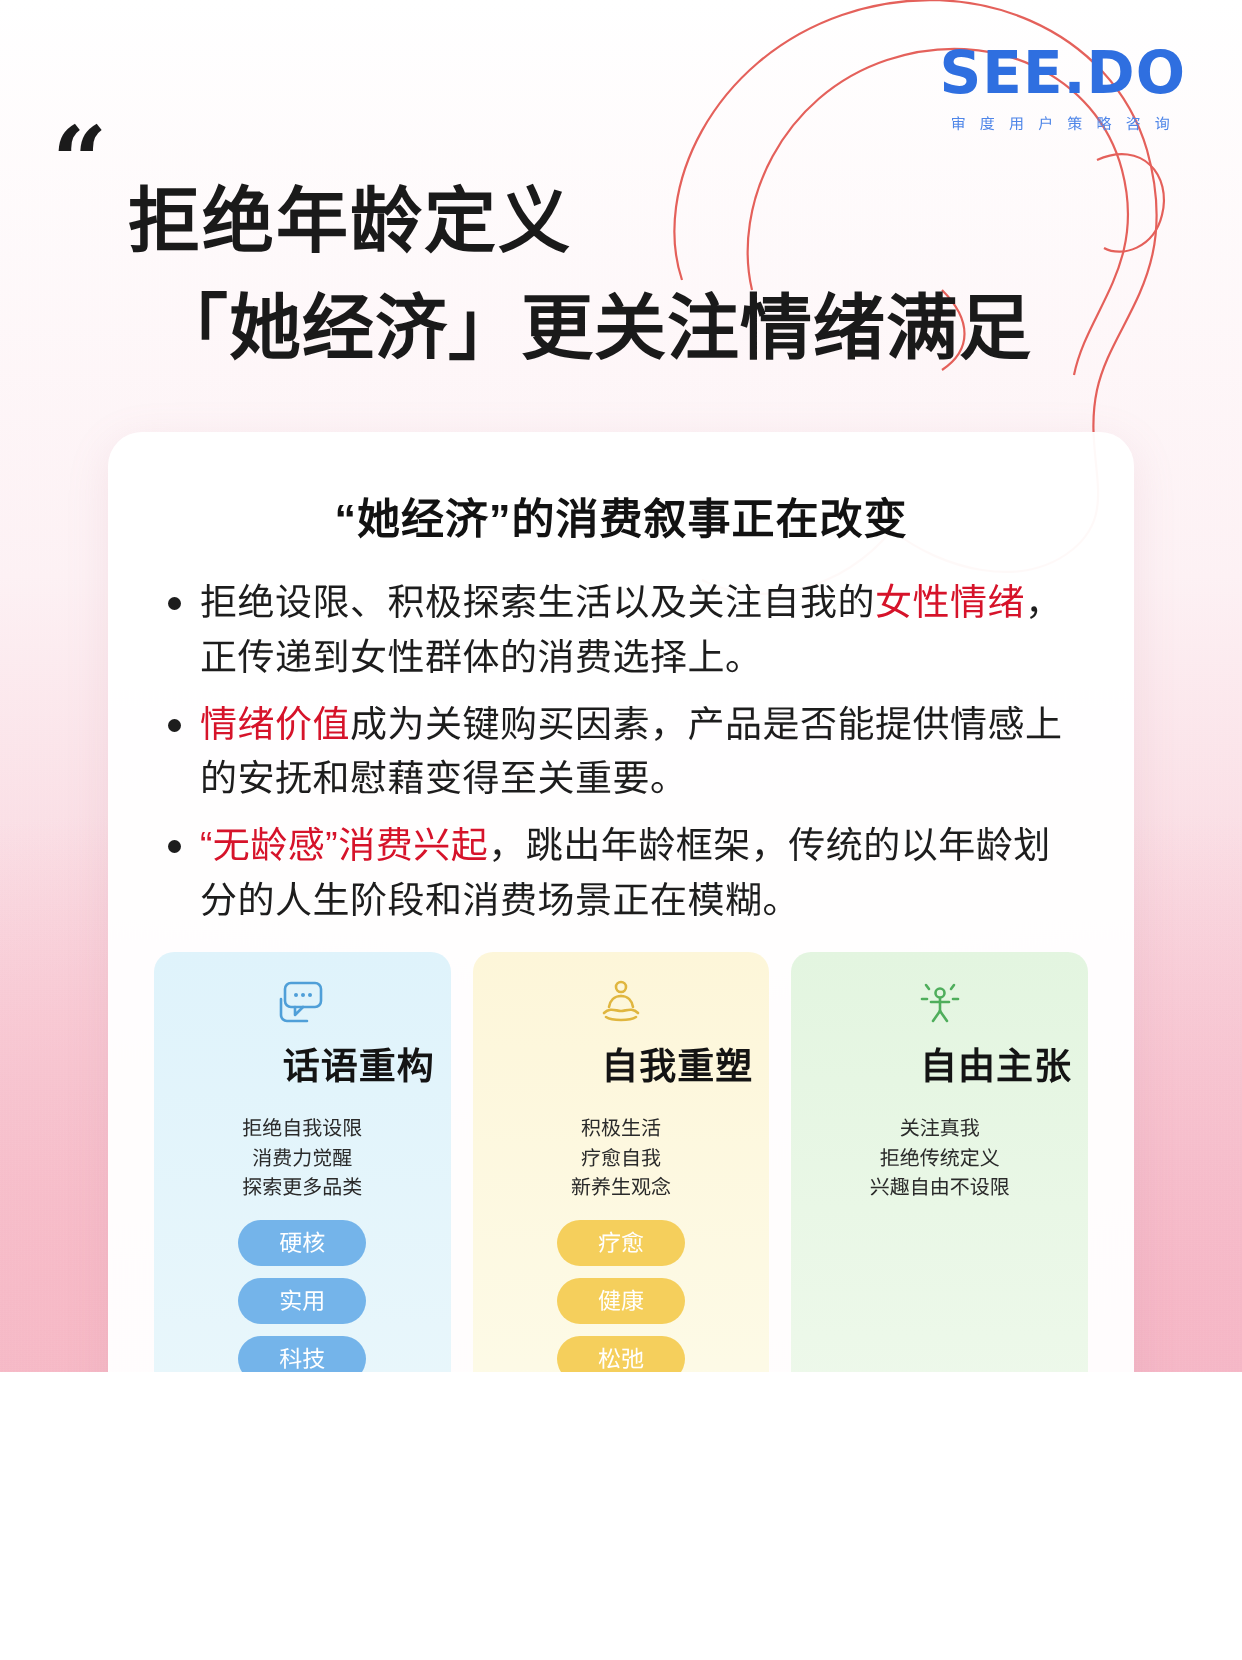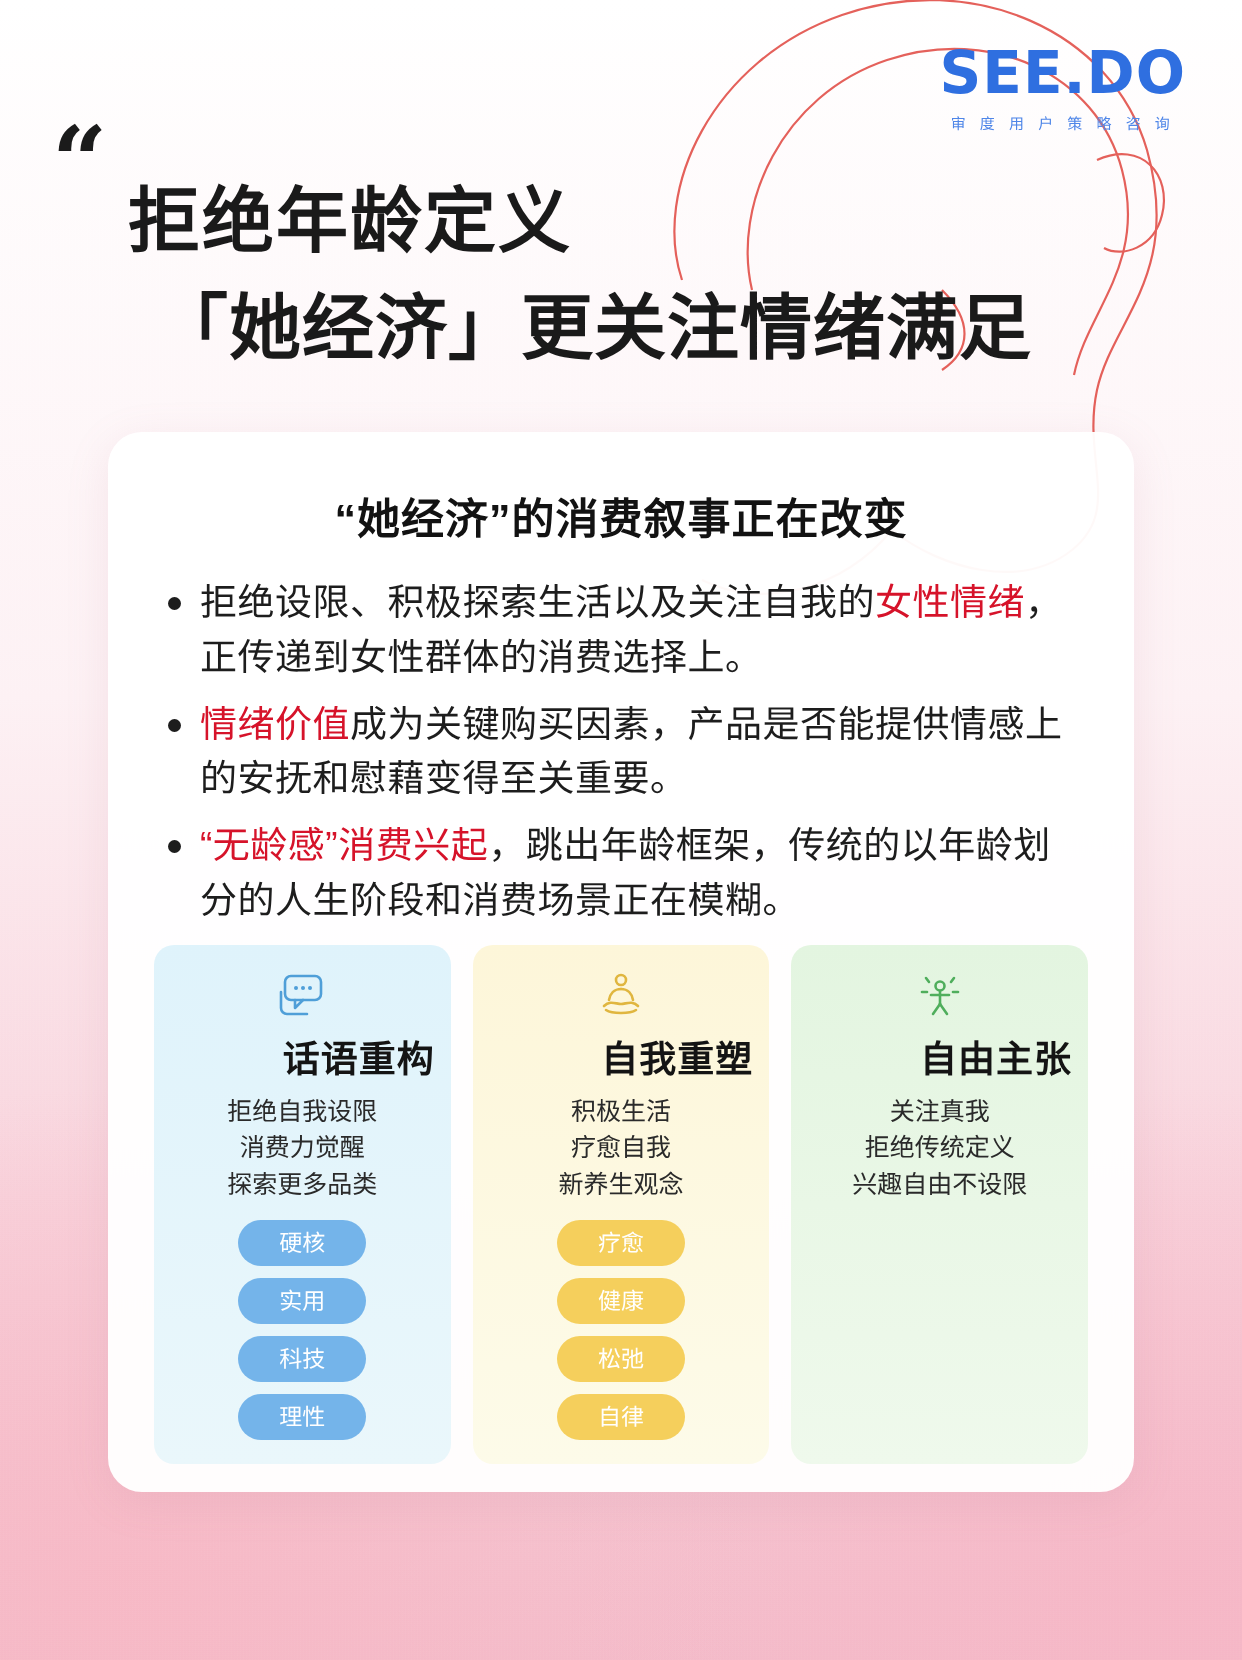--- a/index.html
+++ b/index.html
@@ -9,21 +9,21 @@
   body {
     width: 1242px;
     height: 1660px;
     font-family: "Liberation Sans", "DejaVu Sans", sans-serif;
     background: #ffffff;
     overflow: hidden;
   }
   .poster {
     position: relative;
     width: 1242px;
-    height: 1660px;
+    height: 1372px;
     background:
       radial-gradient(ellipse 900px 700px at 10% 95%, rgba(247,183,196,0.85) 0%, rgba(247,190,203,0.0) 70%),
       radial-gradient(ellipse 900px 700px at 95% 95%, rgba(246,180,196,0.8) 0%, rgba(247,190,203,0.0) 70%),
       linear-gradient(180deg, #ffffff 0%, #fdf1f4 42%, #f8d3dc 72%, #f3bcca 100%);
     overflow: hidden;
   }
   
   .grain {
     position: absolute;
     inset: 0;
@@ -171,22 +171,22 @@
   .panel-icon { height: 56px; display:flex; align-items:center; justify-content:center; }
   .panel-title {
     margin-top: 6px;
     font-size: 37px;
     font-weight: 700;
     color: #141414;
     letter-spacing: 1px;
     text-align: right;
   }
   .panel-lines {
-    margin-top: 10px;
-    font-size: 25px;
+    margin-top: 24px;
+    font-size: 20px;
     line-height: 1.46;
     color: #2a2a2a;
     text-align: center;
   }
   .tags {
     margin-top: 18px;
     display: flex;
     flex-wrap: wrap;
     gap: 12px 16px;
     justify-content: center;

